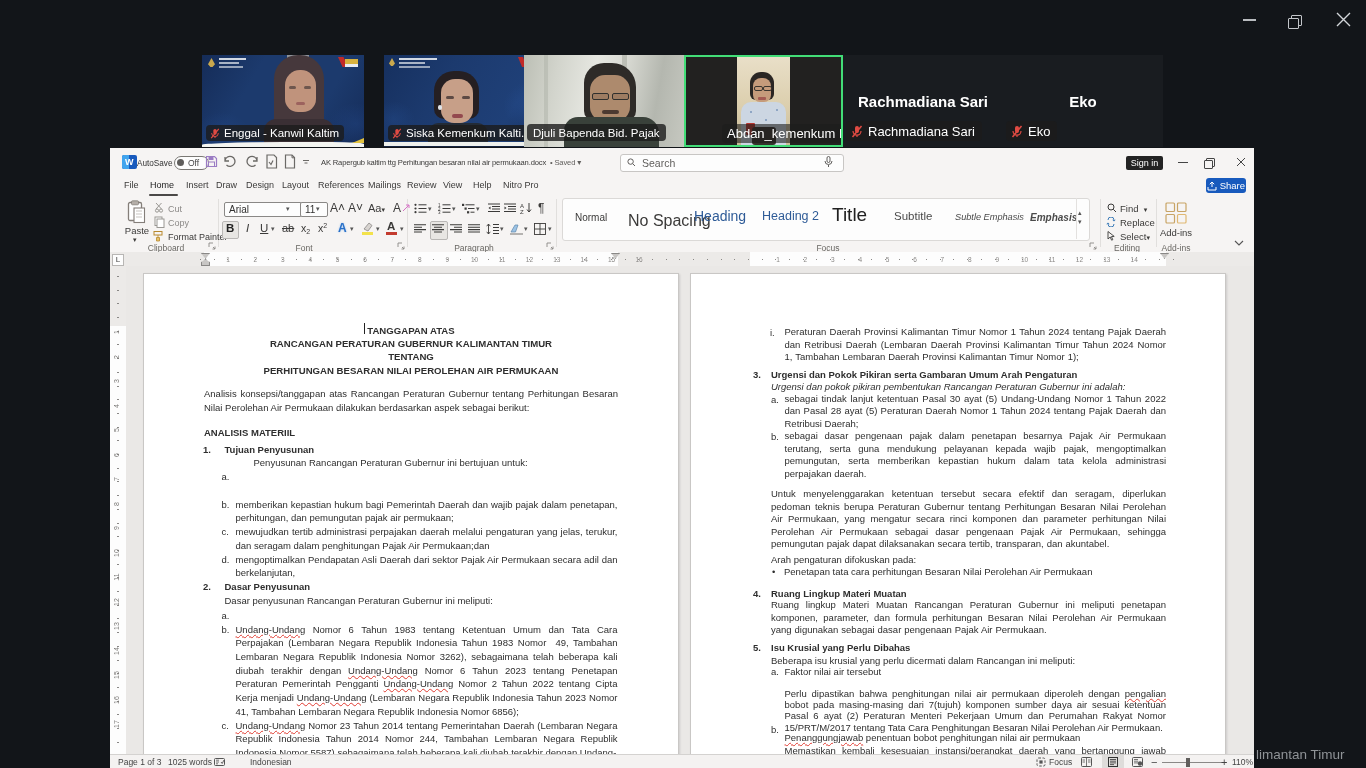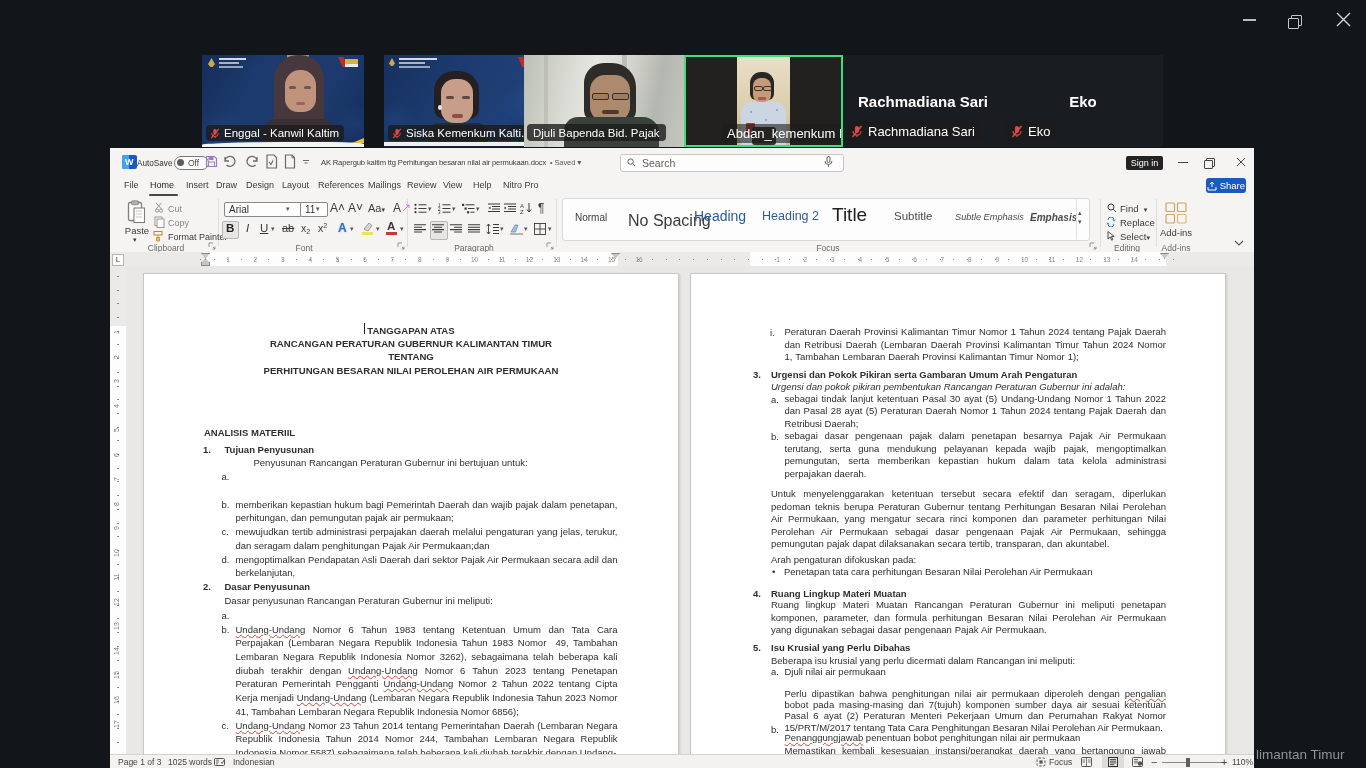--- a/index.html
+++ b/index.html
@@ -490,20 +490,21 @@
         <span style="position:absolute;top:331.5px;left:0;width:14px;text-align:center;transform:rotate(-90deg);transform-origin:center;display:block;height:8px;line-height:8px;">12</span>
         <span style="position:absolute;top:356px;left:0;width:14px;text-align:center;transform:rotate(-90deg);transform-origin:center;display:block;height:8px;line-height:8px;">13</span>
         <span style="position:absolute;top:380.5px;left:0;width:14px;text-align:center;transform:rotate(-90deg);transform-origin:center;display:block;height:8px;line-height:8px;">14</span>
         <span style="position:absolute;top:405px;left:0;width:14px;text-align:center;transform:rotate(-90deg);transform-origin:center;display:block;height:8px;line-height:8px;">15</span>
         <span style="position:absolute;top:429.5px;left:0;width:14px;text-align:center;transform:rotate(-90deg);transform-origin:center;display:block;height:8px;line-height:8px;">16</span>
         <span style="position:absolute;top:454px;left:0;width:14px;text-align:center;transform:rotate(-90deg);transform-origin:center;display:block;height:8px;line-height:8px;">17</span>
       </div>
 
     <div class="abs" id="page1" style="left:33px;top:7px;width:534px;height:481px;background:#fff;border:1px solid #c9c7c5;box-shadow:1px 1px 2px rgba(0,0,0,.12);overflow:hidden;color:#2e2e2e;">
       <div class="abs doc t" style="left:60px;top:49.5px;width:414px;text-align:center;font-weight:bold;font-size:9.6px;line-height:13.35px;">TANGGAPAN ATAS<br>RANCANGAN PERATURAN GUBERNUR KALIMANTAN TIMUR<br>TENTANG<br>PERHITUNGAN BESARAN NILAI PEROLEHAN AIR PERMUKAAN</div>
+      <div class="abs doc j" style="left:60px;top:113px;width:414px;">Analisis konsepsi/tanggapan atas Rancangan Peraturan Gubernur tentang Perhitungan Besaran Nilai Perolehan Air Permukaan dilakukan berdasarkan aspek sebagai berikut:</div>
       <div class="abs doc" style="left:60px;top:152px;font-weight:bold;">ANALISIS MATERIIL</div>
       <div class="abs doc" style="left:59px;top:168.5px;font-weight:bold;">1.</div>
       <div class="abs doc" style="left:80.5px;top:168.5px;font-weight:bold;">Tujuan Penyusunan</div>
       <div class="abs doc" style="left:109.5px;top:182px;">Penyusunan Rancangan Peraturan Gubernur ini bertujuan untuk:</div>
       <div class="abs doc" style="left:77.5px;top:196px;">a.</div>
       <div class="abs doc" style="left:77.5px;top:223.5px;">b.</div>
       <div class="abs doc j" style="left:91.5px;top:223.5px;width:382px;">memberikan kepastian hukum bagi Pemerintah Daerah dan wajib pajak dalam penetapan, perhitungan, dan pemungutan pajak air permukaan;</div>
       <div class="abs doc" style="left:77.5px;top:251px;">c.</div>
       <div class="abs doc j" style="left:91.5px;top:251px;width:382px;">mewujudkan tertib administrasi perpajakan daerah melalui pengaturan yang jelas, terukur, dan seragam dalam penghitungan Pajak Air Permukaan;dan</div>
       <div class="abs doc" style="left:77.5px;top:278.5px;">d.</div>
@@ -532,37 +533,37 @@
       <div class="abs doc r" style="left:80px;top:279.5px;">Arah pengaturan difokuskan pada:</div>
       <div class="abs doc r" style="left:81px;top:292px;">•</div>
       <div class="abs doc r" style="left:93px;top:292px;">Penetapan tata cara perhitungan Besaran Nilai Perolehan Air Permukaan</div>
       <div class="abs doc" style="left:62px;top:312.5px;font-weight:bold;">4.</div>
       <div class="abs doc" style="left:80px;top:312.5px;font-weight:bold;">Ruang Lingkup Materi Muatan</div>
       <div class="abs doc j r" style="left:80px;top:325px;width:395px;word-spacing:0.3px;">Ruang lingkup Materi Muatan Rancangan Peraturan Gubernur ini meliputi penetapan komponen, parameter, dan formula perhitungan Besaran Nilai Perolehan Air Permukaan yang digunakan sebagai dasar pengenaan Pajak Air Permukaan.</div>
       <div class="abs doc" style="left:62px;top:366.5px;font-weight:bold;">5.</div>
       <div class="abs doc" style="left:80px;top:366.5px;font-weight:bold;">Isu Krusial yang Perlu Dibahas</div>
       <div class="abs doc r" style="left:80px;top:380.5px;">Beberapa isu krusial yang perlu dicermati dalam Rancangan ini meliputi:</div>
       <div class="abs doc r" style="left:80px;top:391.5px;">a.</div>
-      <div class="abs doc r" style="left:93.5px;top:391.5px;">Djuli nilai air permukaan</div>
+      <div class="abs doc r" style="left:93.5px;top:391.5px;">Faktor nilai air tersebut</div>
       <div class="abs doc j q" style="left:93.5px;top:405.5px;width:381.5px;">Perlu dipastikan bahwa penghitungan nilai air permukaan diperoleh dengan <span class="sp">pengalian</span> bobot pada masing-masing dari 7(tujuh) komponen sumber daya air sesuai ketentuan Pasal 6 ayat (2) Peraturan Menteri Pekerjaan Umum dan Perumahan Rakyat Nomor 15/PRT/M/2017 tentang Tata Cara Penghitungan Besaran Nilai Perolehan Air Permukaan.</div>
       <div class="abs doc r" style="left:80px;top:449.5px;">b.</div>
       <div class="abs doc q" style="left:93.5px;top:449.5px;width:381.5px;"><span class="sp">Penanggungjawab</span> penentuan bobot penghitungan nilai air permukaan</div>
       <div class="abs doc j q" style="left:93.5px;top:463px;width:381.5px;">Memastikan kembali kesesuaian instansi/perangkat daerah yang bertanggung jawab terhadap penentuan bobot penghitungan nilai air permukaan sehingga sesuai dengan</div>
     </div>
   </div>
 
   <div class="abs" id="statusbar" style="left:0;top:606px;width:1144px;height:14px;background:#f4f2f1;border-top:1px solid #d4d2d0;font-size:8.5px;color:#444;">
     <span class="abs" style="left:8px;top:2px;">Page 1 of 3</span>
     <span class="abs" style="left:58px;top:2px;">1025 words</span>
     <svg class="abs" style="left:104px;top:2.5px;" width="11" height="9" viewBox="0 0 11 9">
         <rect x="0.5" y="0.5" width="10" height="7" rx="1" fill="none" stroke="#555"></rect>
         <path d="M2 2.2 h3 M2 4 h3 M2 5.8 h2" stroke="#555" stroke-width="0.8"></path>
         <path d="M7 4 l1.2 1.5 L10 2" fill="none" stroke="#555" stroke-width="0.9"></path>
       </svg>
-    <span class="abs" style="left:123px;top:2px;">Indonesian</span>
+    <span class="abs" style="left:140px;top:2px;">Indonesian</span>
     <svg class="abs" style="left:926px;top:2px;" width="10" height="10" viewBox="0 0 10 10">
         <rect x="1" y="1" width="8" height="8" rx="1.5" fill="none" stroke="#555" stroke-dasharray="2.5 1.5"></rect>
         <rect x="3.4" y="3.4" width="3.2" height="3.2" fill="#555"></rect>
       </svg>
     <span class="abs" style="left:939px;top:2px;">Focus</span>
     <svg class="abs" style="left:971px;top:2px;" width="11" height="10" viewBox="0 0 11 10">
         <rect x="0.5" y="0.5" width="10" height="9" rx="1" fill="none" stroke="#555"></rect>
         <path d="M5.5 1 v8 M1.5 3 h2.5 M1.5 5 h2.5 M7 3 h2.5 M7 5 h2.5" stroke="#555" stroke-width="0.8"></path>
       </svg>
     <div class="abs" style="left:992px;top:0;width:22px;height:14px;background:#dedcda;"></div>

